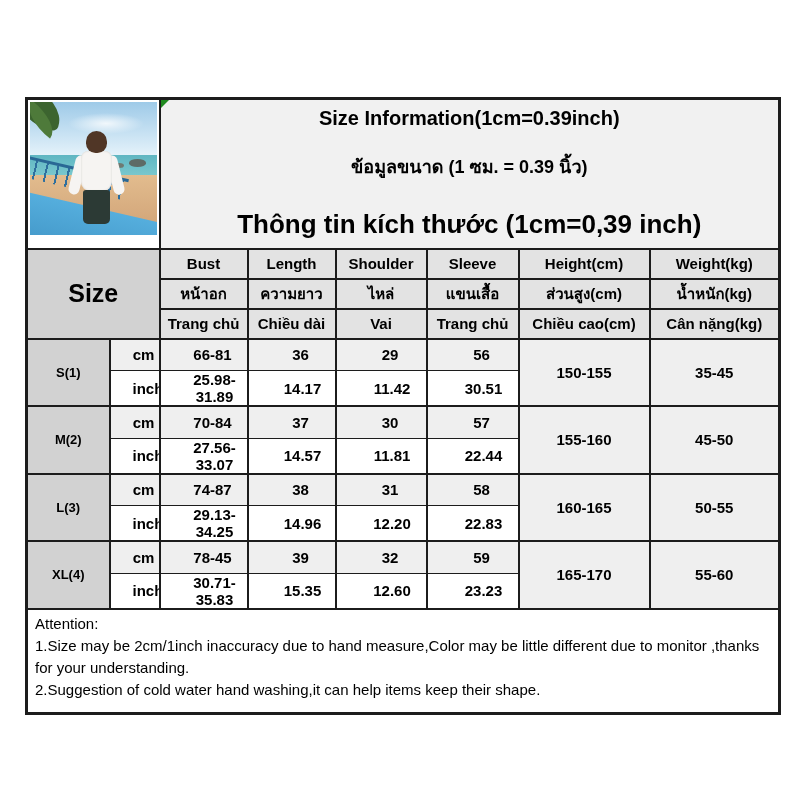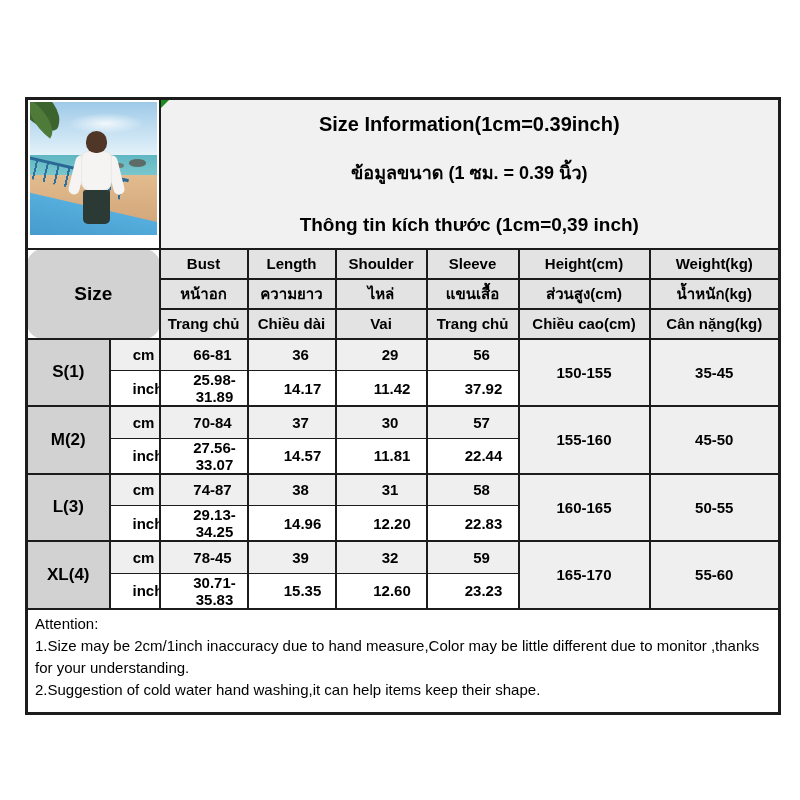--- a/index.html
+++ b/index.html
@@ -57,33 +57,33 @@
   .p-arm-l { position:absolute; left:33%; top:40%; width:9%; height:30%;
              background:#f6f4f2; border-radius:6px; transform:rotate(14deg); }
   .p-arm-r { position:absolute; left:63%; top:40%; width:9%; height:30%;
              background:#f6f4f2; border-radius:6px; transform:rotate(-14deg); }
   .p-pants { position:absolute; left:42%; top:66%; width:21%; height:26%;
              background:#2c3a35; border-radius:3px 3px 5px 5px; }
 
   td.title-cell { position:relative; background:#f1f1f1; vertical-align:middle; }
   .title-line1 { font-size:20px; line-height:1.55; }
   .title-line2 { font-size:18px; line-height:1.5;margin-top:20px; }
-  .title-line3 { font-size:19px; line-height:1.5;margin-top:24px; }
+  .title-line3 { font-size:26px; line-height:1.5;margin-top:24px; }
   .corner-marker { position:absolute; left:0; top:0; width:0; height:0;
              border-top:8px solid #1f8a1f; border-right:8px solid transparent; }
 
   
   tr.hdr { height:30px; }
-  td.size-big { background:#d2d2d2; font-size:19px;border-radius:16px; }
+  td.size-big { background:#d2d2d2; font-size:25px; }
   td.hdr-cell { background:#e3e3e3; font-size:15px;text-align:center; }
   td.hdr-cell.th { font-size:15px; }
 
   
   tr.data { height:32px; }
-  td.size-cell { background:#d2d2d2; font-size:17px; }
+  td.size-cell { background:#d2d2d2; font-size:13px; }
   td.cm-bg   { background:#efefef; }
   td.inch-bg { background:#ffffff;padding-left:22px; }
   td.range-cell { background:#efefef; }
   tr.cm-row > td.thin-b   { border-bottom-width:1px;padding-left:18px; }
   tr.inch-row > td.thin-t { border-top-width:1px; }
 
   
   tr.attn-row { height:105px; }
   td.attn-cell { background:#fff; text-align:left; vertical-align:top;
                  font-weight:normal; font-size:15px; padding:3px 7px; line-height:1.48;border-radius:14px; }
@@ -171,21 +171,21 @@
       <td class="cm-bg thin-b">29</td>
       <td class="cm-bg thin-b">56</td>
       <td class="range-cell" rowspan="2">150-155</td>
       <td class="range-cell" rowspan="2">35-45</td>
     </tr>
     <tr class="data inch-row">
       <td class="inch-bg thin-t">inch</td>
       <td class="inch-bg thin-t">25.98-31.89</td>
       <td class="inch-bg thin-t">14.17</td>
       <td class="inch-bg thin-t">11.42</td>
-      <td class="inch-bg thin-t">37.92</td>
+      <td class="inch-bg thin-t">30.51</td>
     </tr>
 
     <tr class="data cm-row">
       <td class="size-cell" rowspan="2">M(2)</td>
       <td class="cm-bg thin-b">cm</td>
       <td class="cm-bg thin-b">70-84</td>
       <td class="cm-bg thin-b">37</td>
       <td class="cm-bg thin-b">30</td>
       <td class="cm-bg thin-b">57</td>
       <td class="range-cell" rowspan="2">155-160</td>

